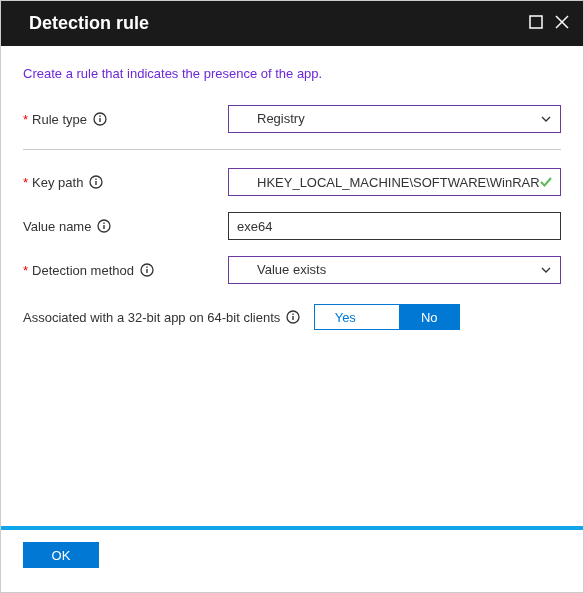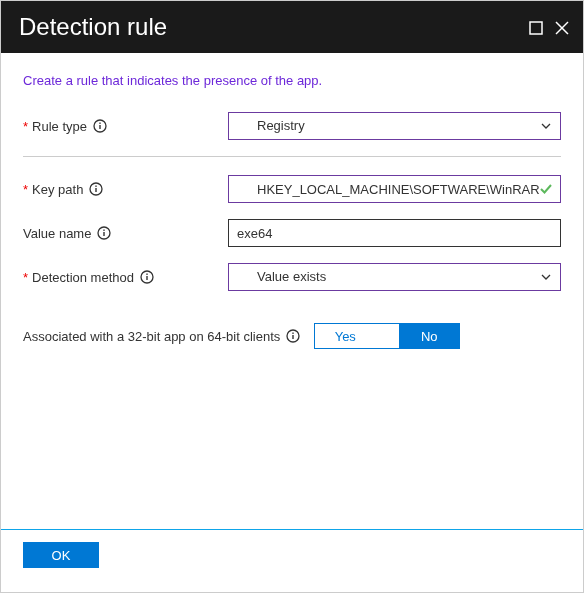--- a/index.html
+++ b/index.html
@@ -15,23 +15,23 @@
       border: 1px solid #ccc;
       display: flex;
       flex-direction: column;
     }
     .header {
       background: #1a1a1a;
       color: #fff;
       display: flex;
       align-items: center;
       justify-content: space-between;
-      padding: 12px 14px 12px 18px;
-      font-weight: 400;
-      font-size: 24px;
+      padding: 12px 14px 12px 28px;
+      font-weight: 700;
+      font-size: 18px;
     }
     .header-controls {
       display: flex;
       gap: 12px;
     }
     .header-controls svg {
       cursor: pointer;
     }
     .content {
       padding: 20px 22px;
@@ -108,21 +108,21 @@
     .divider {
       border: none;
       border-top: 1px solid #ccc;
       margin-bottom: 18px;
     }
     .toggle-row {
       display: flex;
       align-items: center;
       font-size: 13px;
       color: #333;
-      margin-top: 16px;
+      margin-top: 4px;
     }
     .toggle-row .toggle-label {
       display: flex;
       align-items: center;
     }
     .toggle-group {
       display: flex;
       margin-left: 14px;
       border: 1px solid #0078d4;
       gap: 24px;
@@ -138,21 +138,21 @@
       border: none;
       background: #fff;
       color: #0078d4;
     }
     .toggle-btn.active {
       background: #0078d4;
       color: #fff;
     }
     .footer {
       padding: 0 22px 24px 22px;
-      border-top: 1px solid #0ea5e9;
+      border-top: 4px solid #0ea5e9;
       padding-top: 12px;
     }
     .ok-btn {
       width: 76px;
       height: 26px;
       background: #0078d4;
       color: #fff;
       border: none;
       font-size: 13px;
       cursor: pointer;

